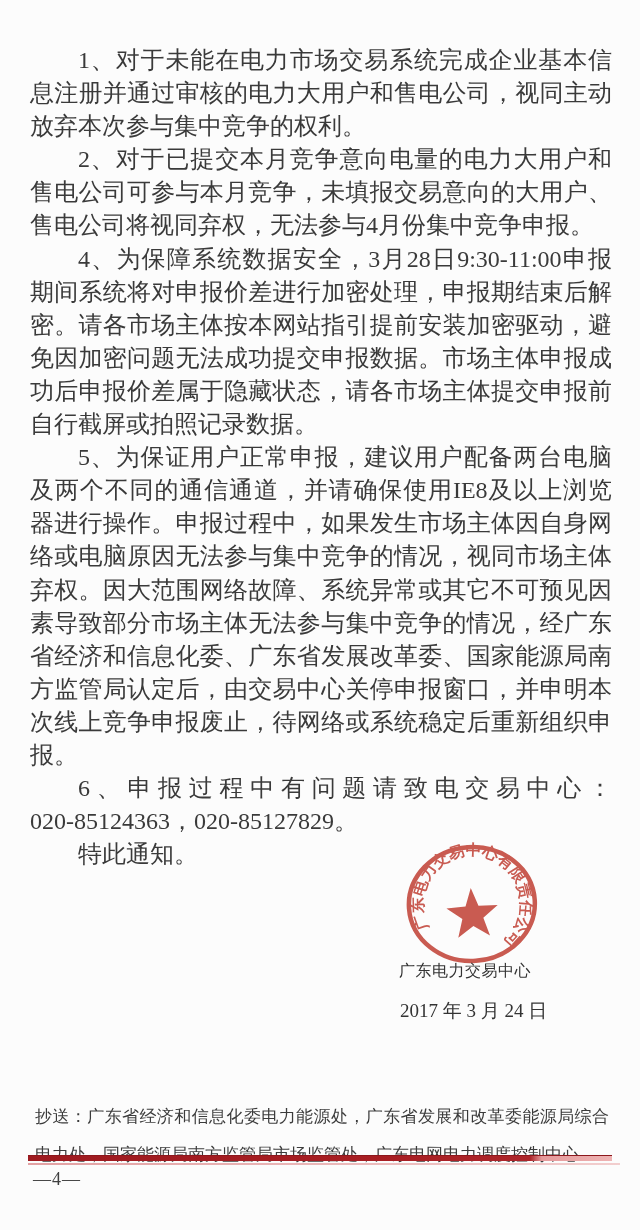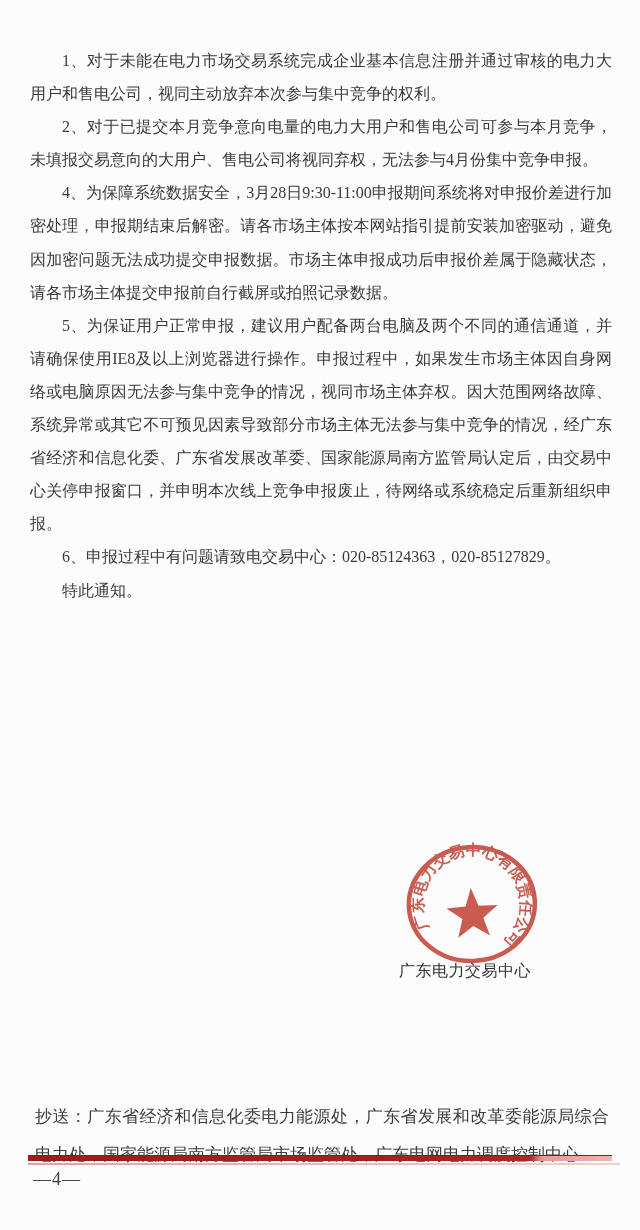--- a/index.html
+++ b/index.html
@@ -13,21 +13,21 @@
   }
   .content{
     position:absolute;left:30px;top:44px;width:582px;
   }
   .heading{
     font-family:"Liberation Sans","DejaVu Sans",sans-serif;
     font-size:19px;font-weight:bold;color:#222;
     line-height:30px;margin:0 0 12px 38px;
   }
   .para{
-    font-size:16px;line-height:33.1px;
+    font-size:24px;line-height:33.1px;
     text-indent:2em;text-align:justify;
     margin:0;color:#3a3a3a;
   }
   .seal-wrap{
     position:absolute;left:402px;top:842px;width:140px;height:128px;
     transform:rotate(-4deg);opacity:0.88;
   }
   .seal-wrap svg{display:block;width:140px;height:128px;}
   .seal-arc-text{
     font-family:"Liberation Serif","DejaVu Serif",serif;
@@ -79,20 +79,21 @@
       <ellipse cx="70" cy="62" rx="63" ry="57" fill="none" stroke="#c2453a" stroke-width="4.5"></ellipse>
       <polygon points="70,46 63.5,64.1 44.3,64.7 59.5,76.4 54.1,94.8 70,84 85.9,94.8 80.5,76.4 95.7,64.7 76.5,64.1" fill="#c2453a"></polygon>
       <path id="sealArc" d="M 25.6 82.7 A 49 49 0 1 1 96 103.6" fill="none"></path>
       <text class="seal-arc-text" fill="#c2453a">
         <textPath href="#sealArc" startOffset="0" textLength="222" lengthAdjust="spacingAndGlyphs">广东电力交易中心有限责任公司</textPath>
       </text>
     </svg>
   </div>
 
   <div class="sig-org">广东电力交易中心</div>
+  <div class="sig-date">2017 年 3 月 24 日</div>
 
   <div class="footer-cc">抄送：广东省经济和信息化委电力能源处，广东省发展和改革委能源局综合电力处，国家能源局南方监管局市场监管处，广东电网电力调度控制中心</div>
 
   <div class="red-rule"></div>
   <div class="red-rule-light"></div>
 
   <div class="page-number">—4—</div>
 
 </div>
 

